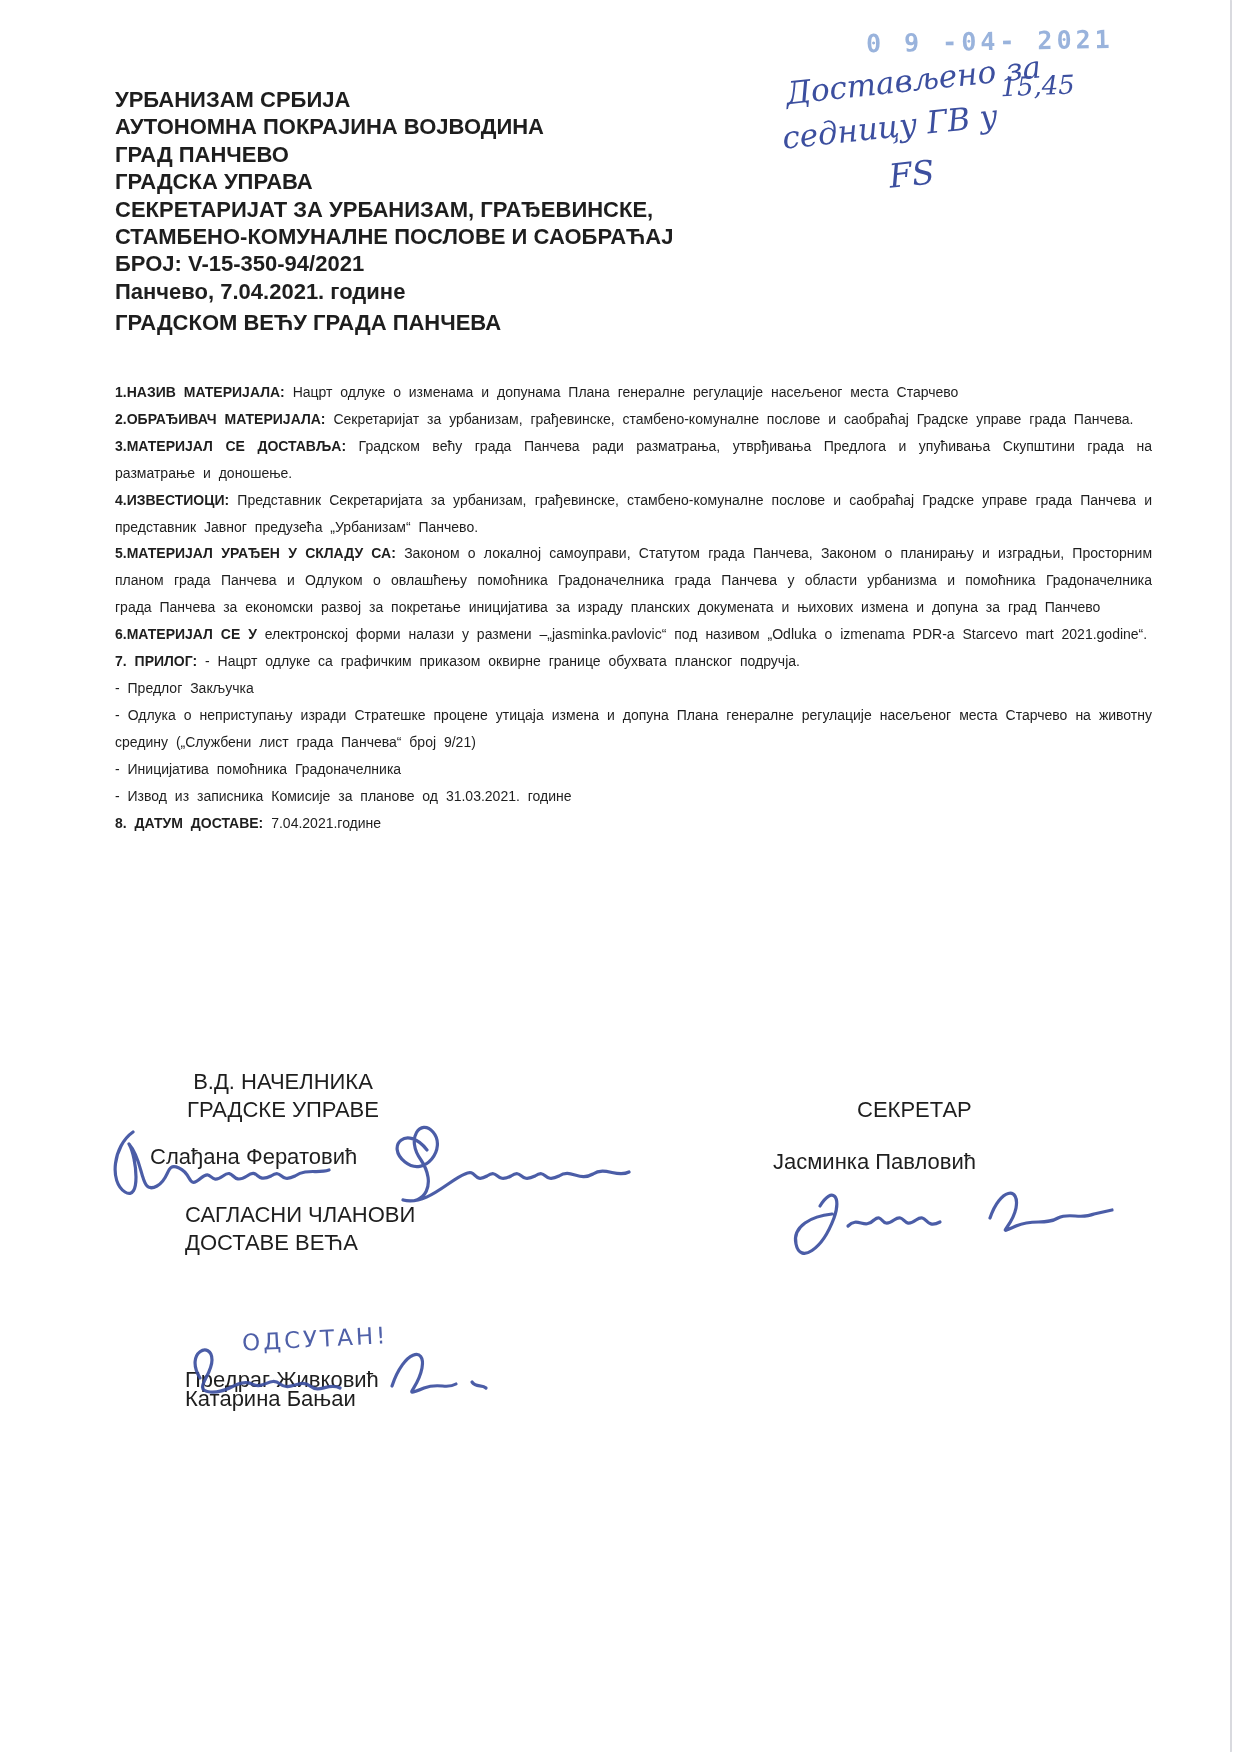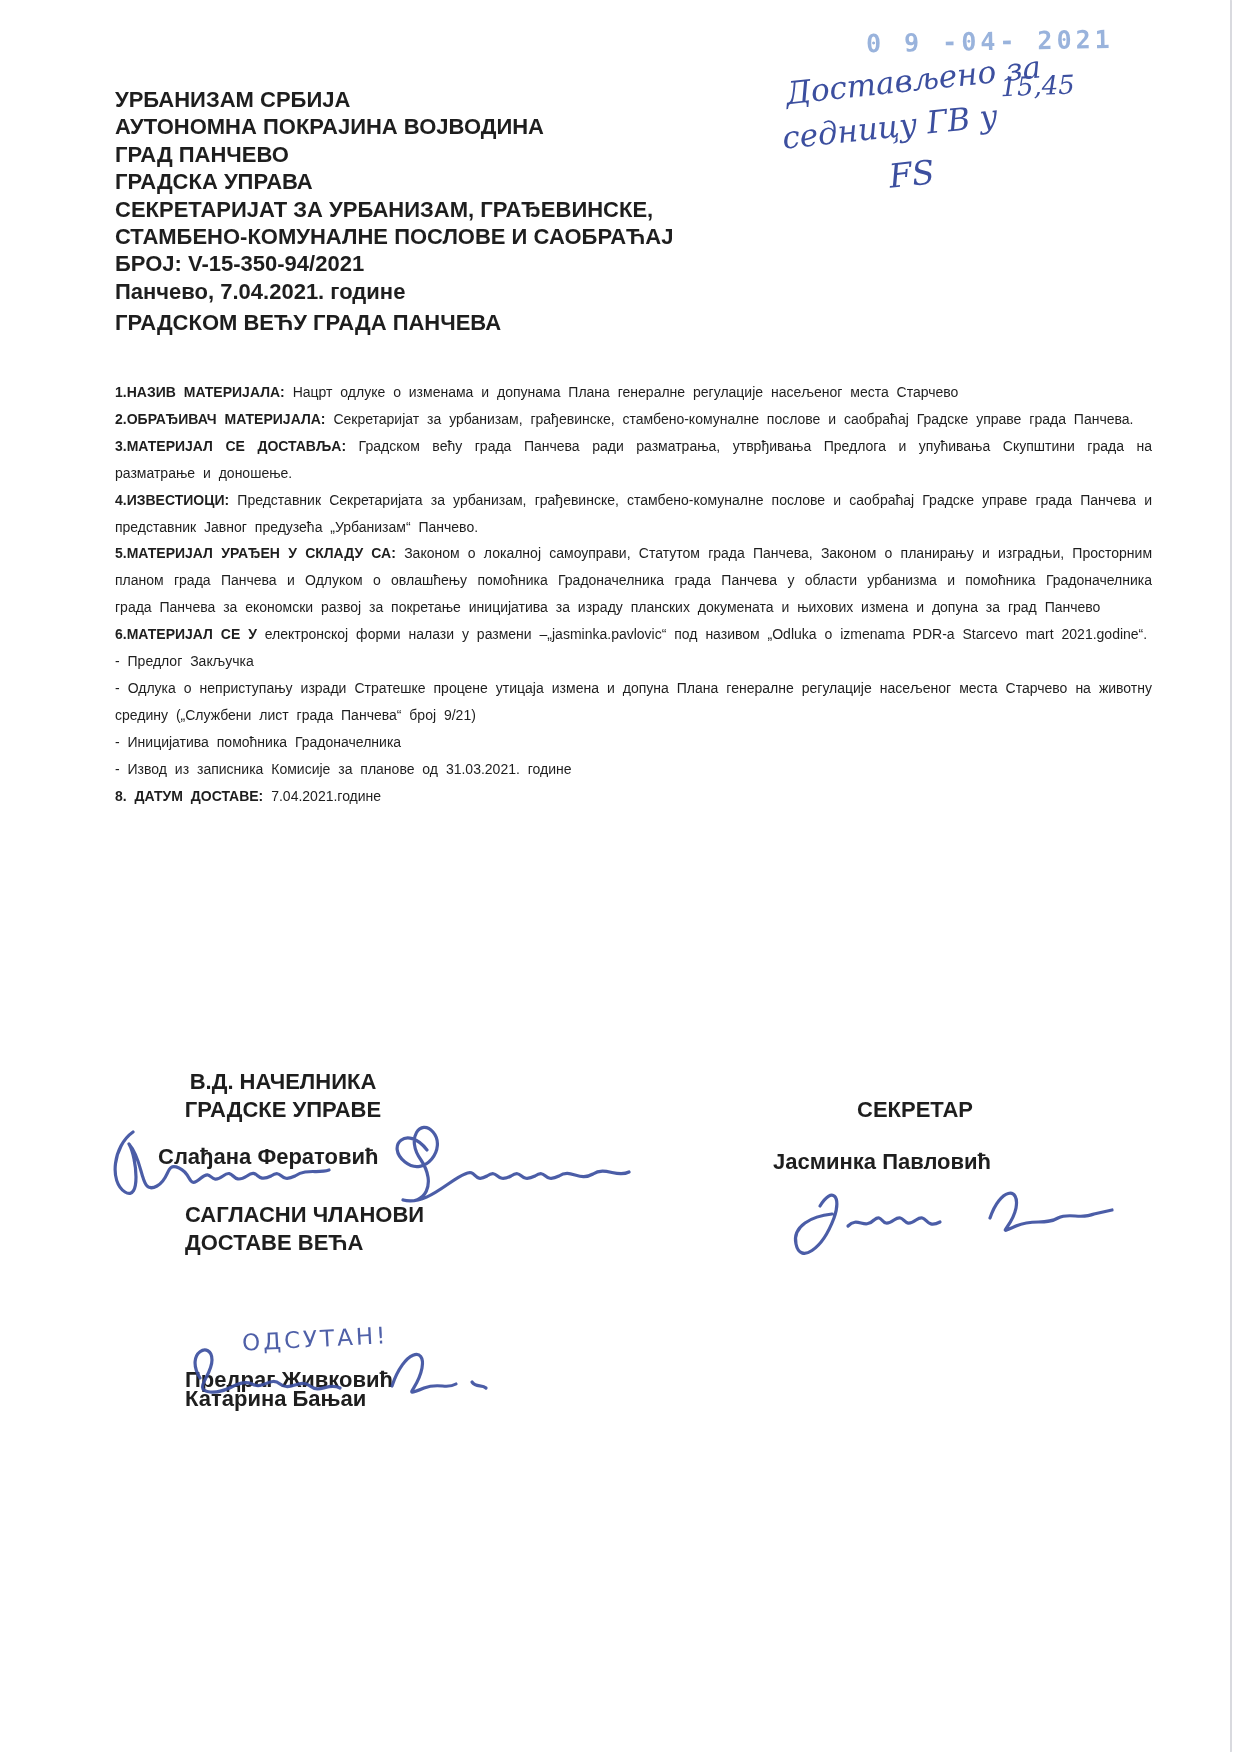--- a/index.html
+++ b/index.html
@@ -41,24 +41,24 @@
 
   
   .bodytxt{
     position:absolute;left:115px;top:379px;width:1037px;
     font-size:14px;line-height:26.9px;text-align:justify;word-spacing:4px;
   }
   .bodytxt p{margin:0;}
   .bodytxt .lbl{font-weight:bold;}
 
   
-  .ptxt{position:absolute;font-weight:bold;font-size:22px;line-height:28px;}
+  .ptxt{position:absolute;font-weight:normal;font-size:22px;line-height:28px;}
   .vd-block{left:158px;top:1068px;width:250px;text-align:center;}
   .sekretar{left:833px;top:1096px;margin-left:24px;}
-  .feratovic-name{left:158px;top:1143px;}
+  .feratovic-name{left:150px;top:1143px;}
   .pavlovic-name{left:773px;top:1148px;}
   .saglasni-block{left:185px;top:1201px;}
   .zivkovic-name{left:185px;top:1366px;}
   .katarina-name{left:185px;top:1385px;}
 
   
   .pen-sig{position:absolute;pointer-events:none;}
   .pen-sig path{fill:none;stroke:#3c4f9f;stroke-width:3.2;stroke-linecap:round;stroke-linejoin:round;opacity:.92;}
   .odsutan{
     position:absolute;left:242px;top:1326px;color:#3c4f9f;
@@ -95,20 +95,21 @@
 
   <div class="addressee">ГРАДСКОМ ВЕЋУ ГРАДА ПАНЧЕВА</div>
 
   <div class="bodytxt">
     <p><b class="lbl">1.НАЗИВ МАТЕРИЈАЛА:</b> <span>Нацрт одлуке о изменама и допунама  Плана генералне регулације насељеног места Старчево</span></p>
     <p><b class="lbl">2.ОБРАЂИВАЧ МАТЕРИЈАЛА:</b> <span>Секретаријат за урбанизам, грађевинске, стамбено-комуналне послове  и саобраћај Градске управе града Панчева.</span></p>
     <p><b class="lbl">3.МАТЕРИЈАЛ СЕ ДОСТАВЉА:</b> <span>Градском већу града Панчева ради разматрања, утврђивања Предлога и упућивања Скупштини града на разматрање и доношење.</span></p>
     <p><b class="lbl">4.ИЗВЕСТИОЦИ:</b> <span>Представник Секретаријата за урбанизам, грађевинске, стамбено-комуналне послове и саобраћај Градске управе града Панчева и представник Јавног предузећа „Урбанизам“ Панчево.</span></p>
     <p><b class="lbl">5.МАТЕРИЈАЛ УРАЂЕН У СКЛАДУ СА:</b> <span>Законом о локалној самоуправи, Статутом града Панчева, Законом о планирању и изградњи, Просторним планом града Панчева и Одлуком о овлашћењу помоћника Градоначелника града Панчева у области урбанизма и помоћника Градоначелника града Панчева за економски развој за покретање иницијатива за израду планских докумената и њихових измена и допуна за град Панчево</span></p>
     <p><b class="lbl">6.МАТЕРИЈАЛ СЕ У</b> <span>електронској форми налази у размени –„jasminka.pavlovic“ под називом „Odluka o  izmenama PDR-a Starcevo mart 2021.godine“.</span></p>
+    <p><b class="lbl">7. ПРИЛОГ:</b> <span>- Нацрт одлуке са графичким приказом  оквирне границе  обухвата планског подручја.</span></p>
     <p><span>- Предлог Закључка</span></p>
     <p><span>- Одлука о неприступању изради Стратешке процене утицаја измена и допуна Плана генералне регулације насељеног места Старчево на животну средину („Службени лист града Панчева“ број  9/21)</span></p>
     <p><span>- Иницијатива помоћника Градоначелника</span></p>
     <p><span>- Извод из записника  Комисије за планове  од 31.03.2021. године</span></p>
     <p><b class="lbl">8. ДАТУМ ДОСТАВЕ:</b> <span>7.04.2021.године</span></p>
   </div>
 
   <div class="ptxt vd-block">
     <div>В.Д. НАЧЕЛНИКА</div>
     <div>ГРАДСКЕ УПРАВЕ</div>

